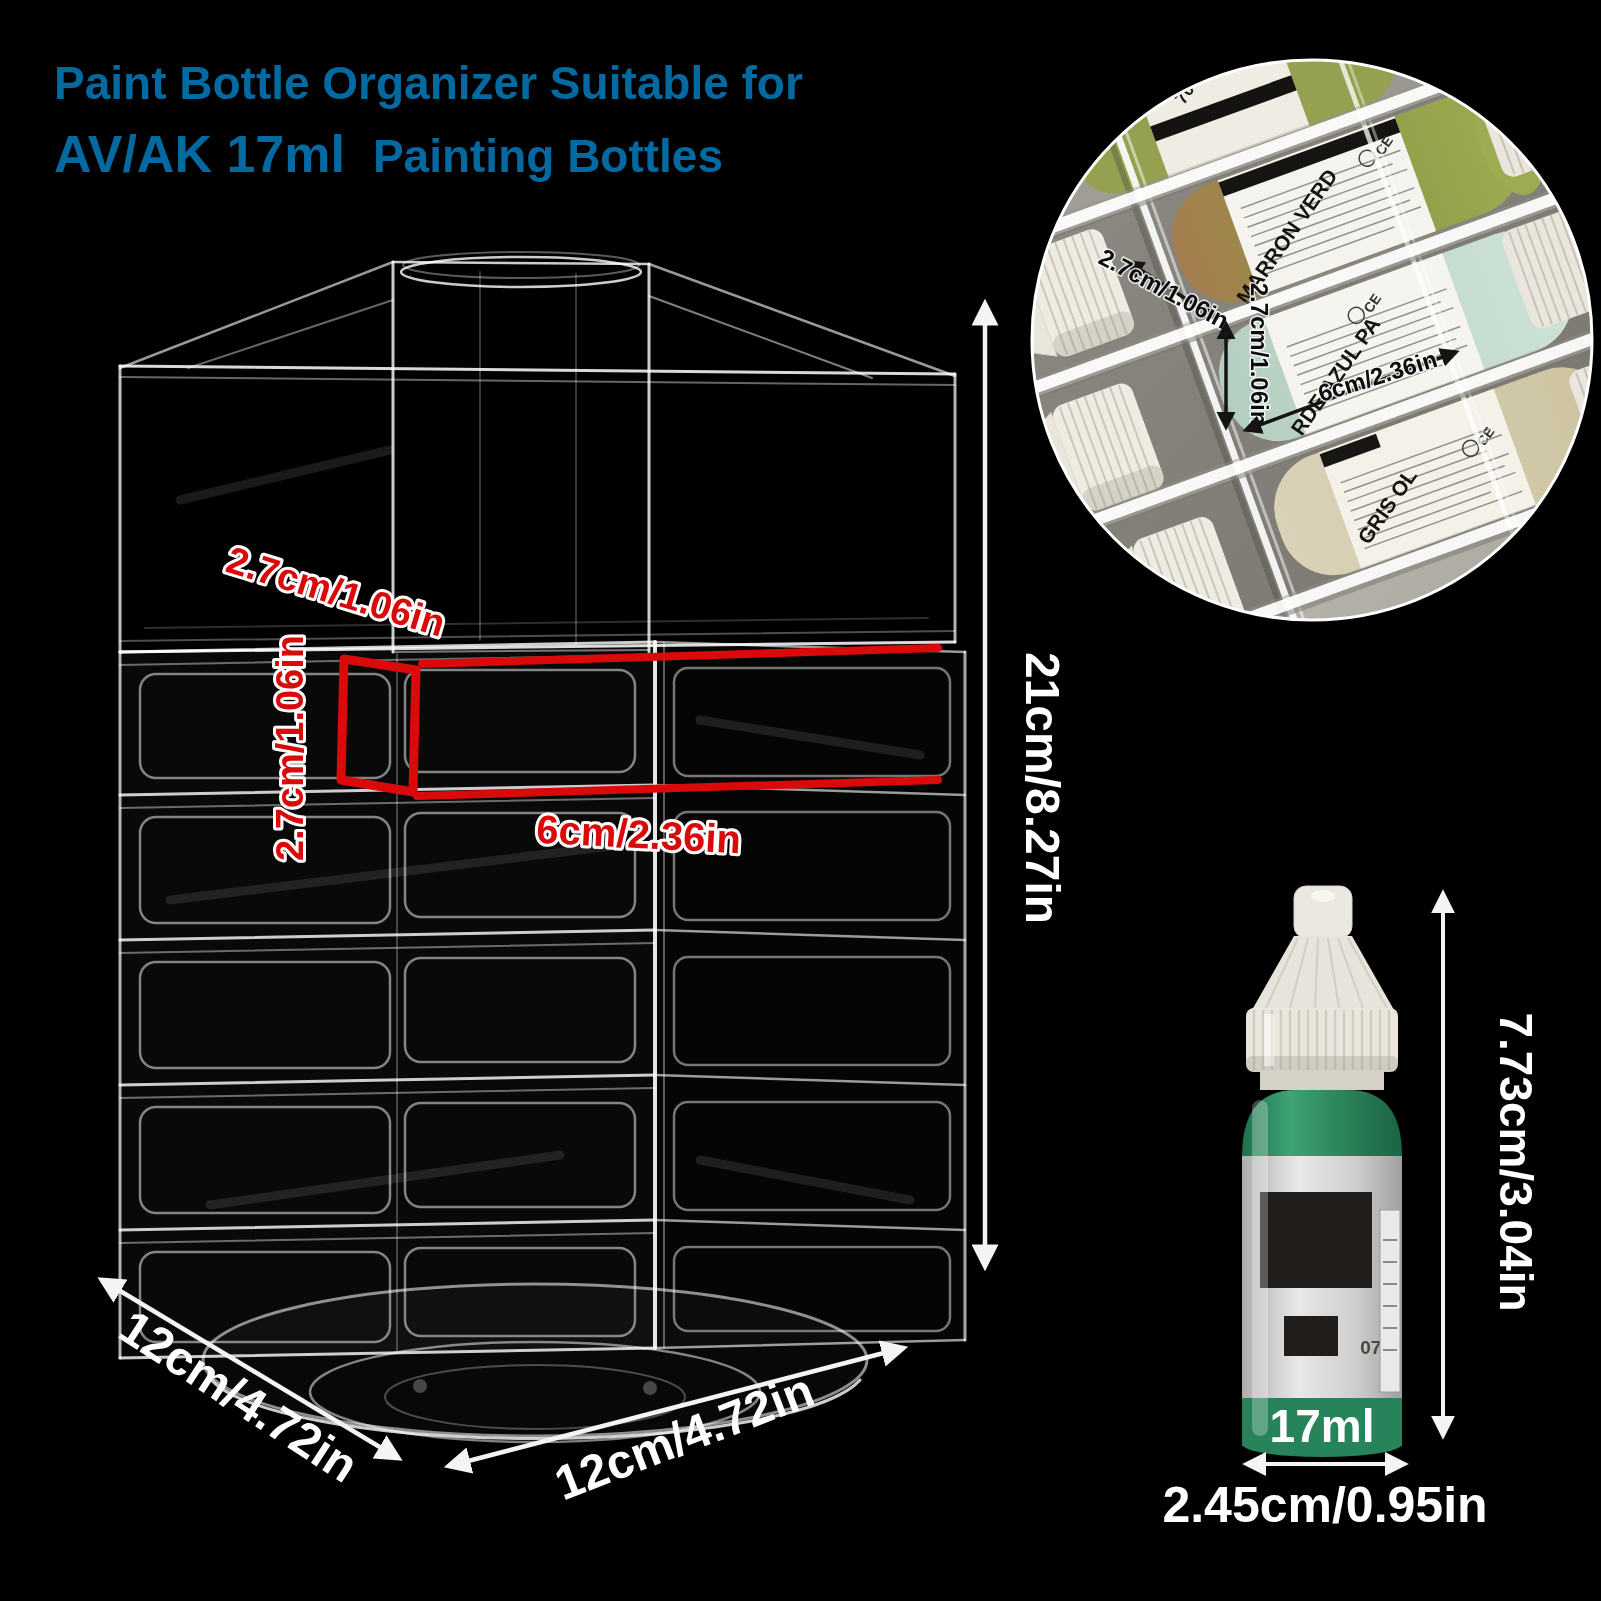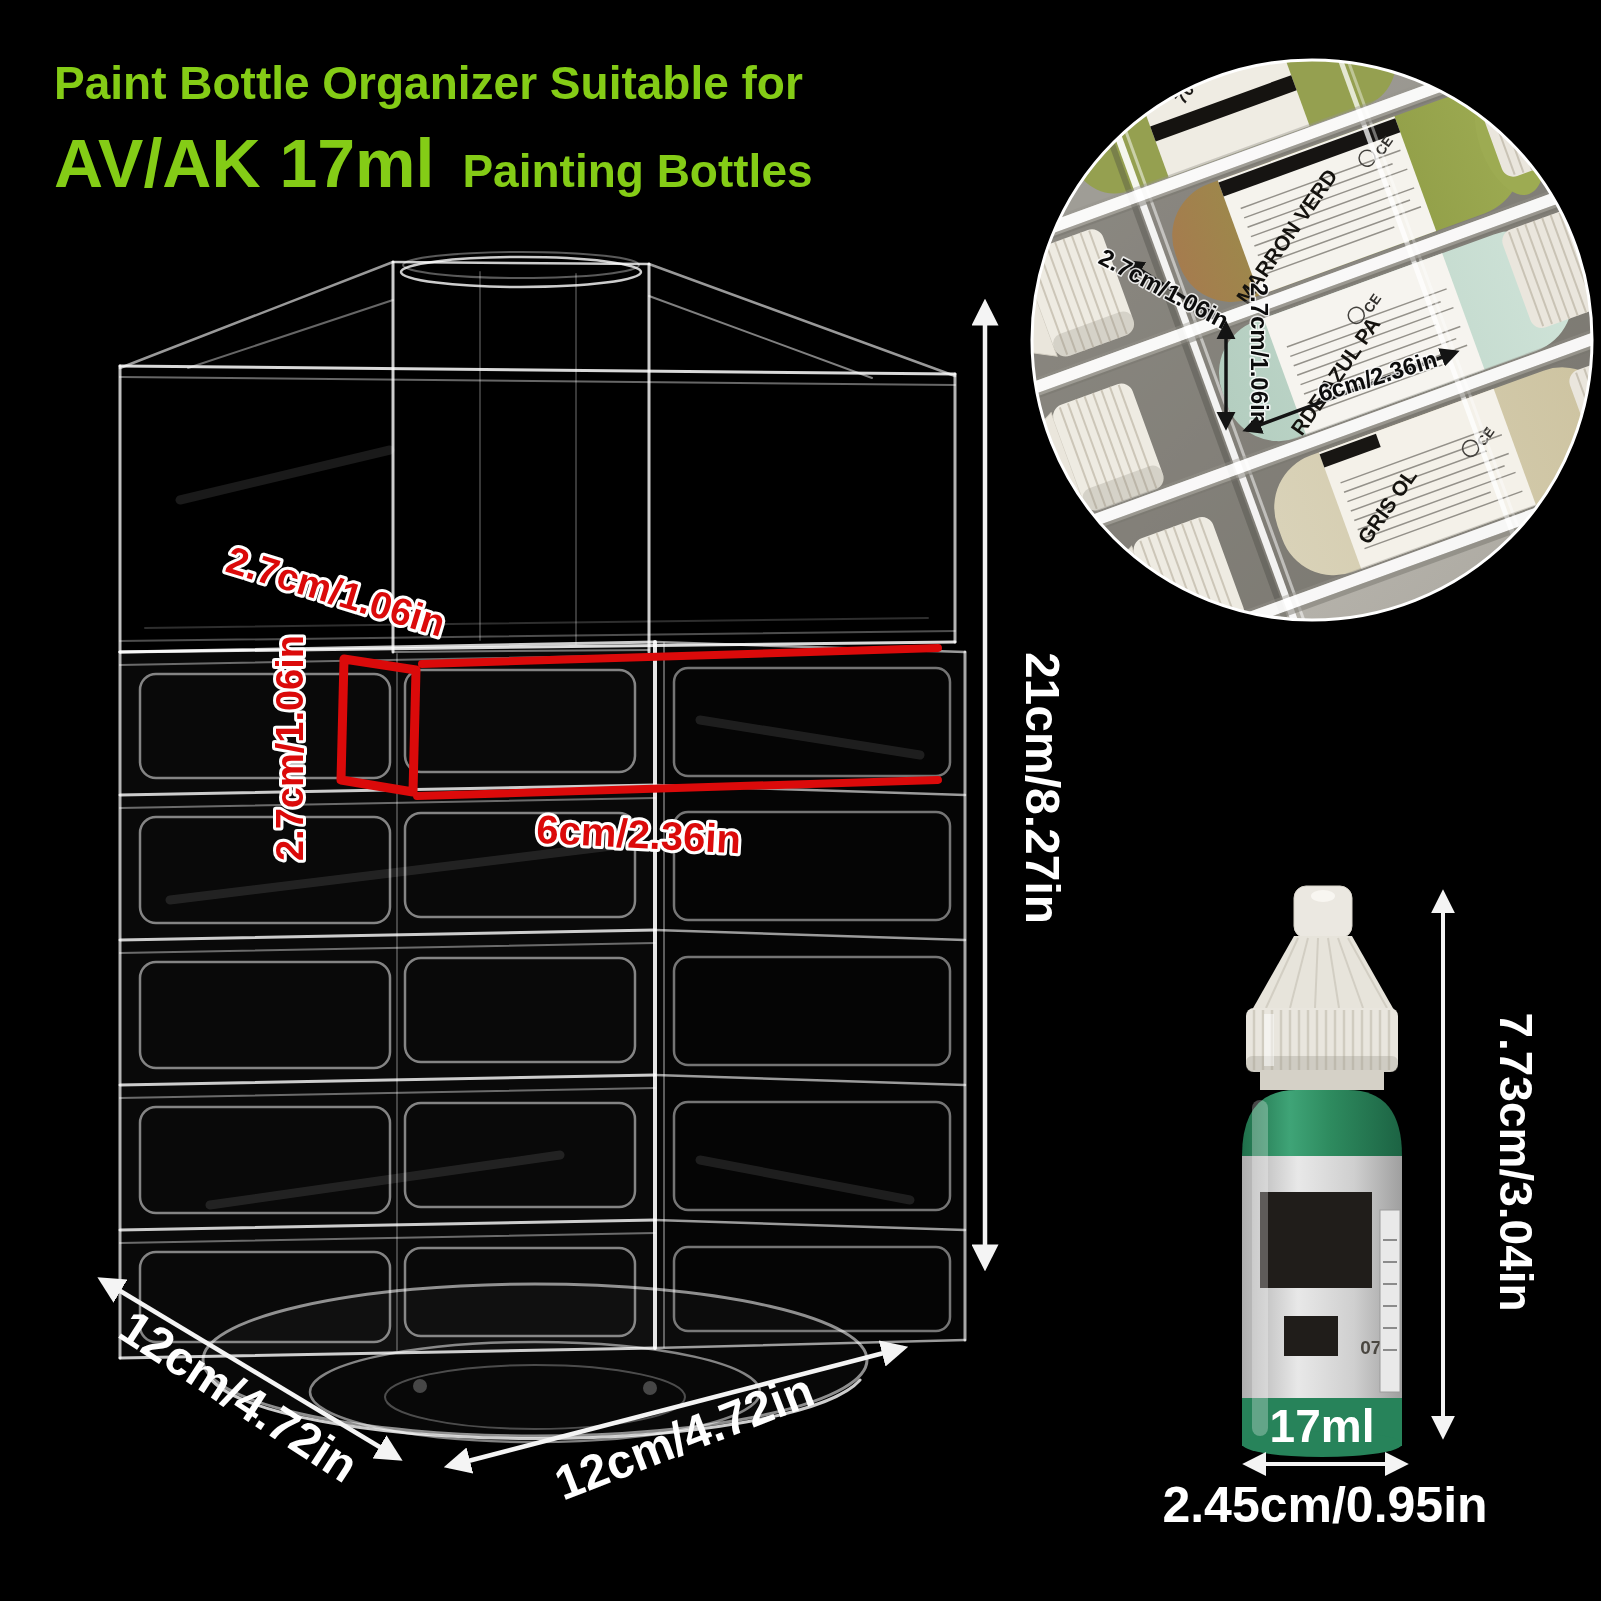--- a/index.html
+++ b/index.html
@@ -5,24 +5,24 @@
   html,body{margin:0;padding:0;}
   body{
     width:1601px;height:1601px;
     background:#000;
     position:relative;
     overflow:hidden;
     font-family:"Liberation Sans", sans-serif;
   }
   .abs{position:absolute;}
   
-  .title-block{left:54px;top:56px;color:#84cc16;}
+  .title-block{left:54px;top:56px;color:#0369a1;}
   .title-line1{font-size:46px;font-weight:bold;letter-spacing:0px;white-space:nowrap;}
   .title-line2{margin-top:14px;display:flex;align-items:baseline;white-space:nowrap;}
-  .title-line2 .strong{font-size:68px;font-weight:bold;}
+  .title-line2 .strong{font-size:52px;font-weight:bold;}
   .title-line2 .rest{font-size:46px;font-weight:bold;margin-left:28px;}
   
   svg text{font-family:"Liberation Sans", sans-serif;font-weight:bold;}
   .red-note{paint-order:stroke;stroke:#ffffff;stroke-width:6px;stroke-linejoin:round;}
   .blk-note{paint-order:stroke;stroke:rgba(255,255,255,0.82);stroke-width:3px;stroke-linejoin:round;}
   .inset-wrap{left:1028px;top:56px;width:568px;height:568px;}
   .organizer-wrap{left:60px;top:200px;width:940px;height:1300px;}
   .bottle-wrap{left:1180px;top:860px;width:320px;height:645px;}
   .overlay-wrap{left:0;top:0;width:1601px;height:1601px;pointer-events:none;}
 </style>

